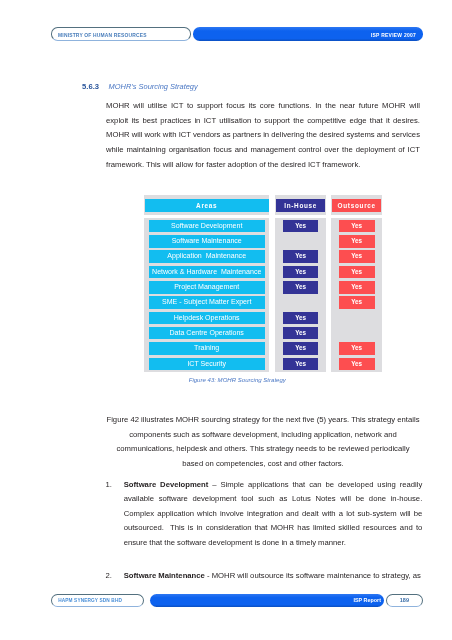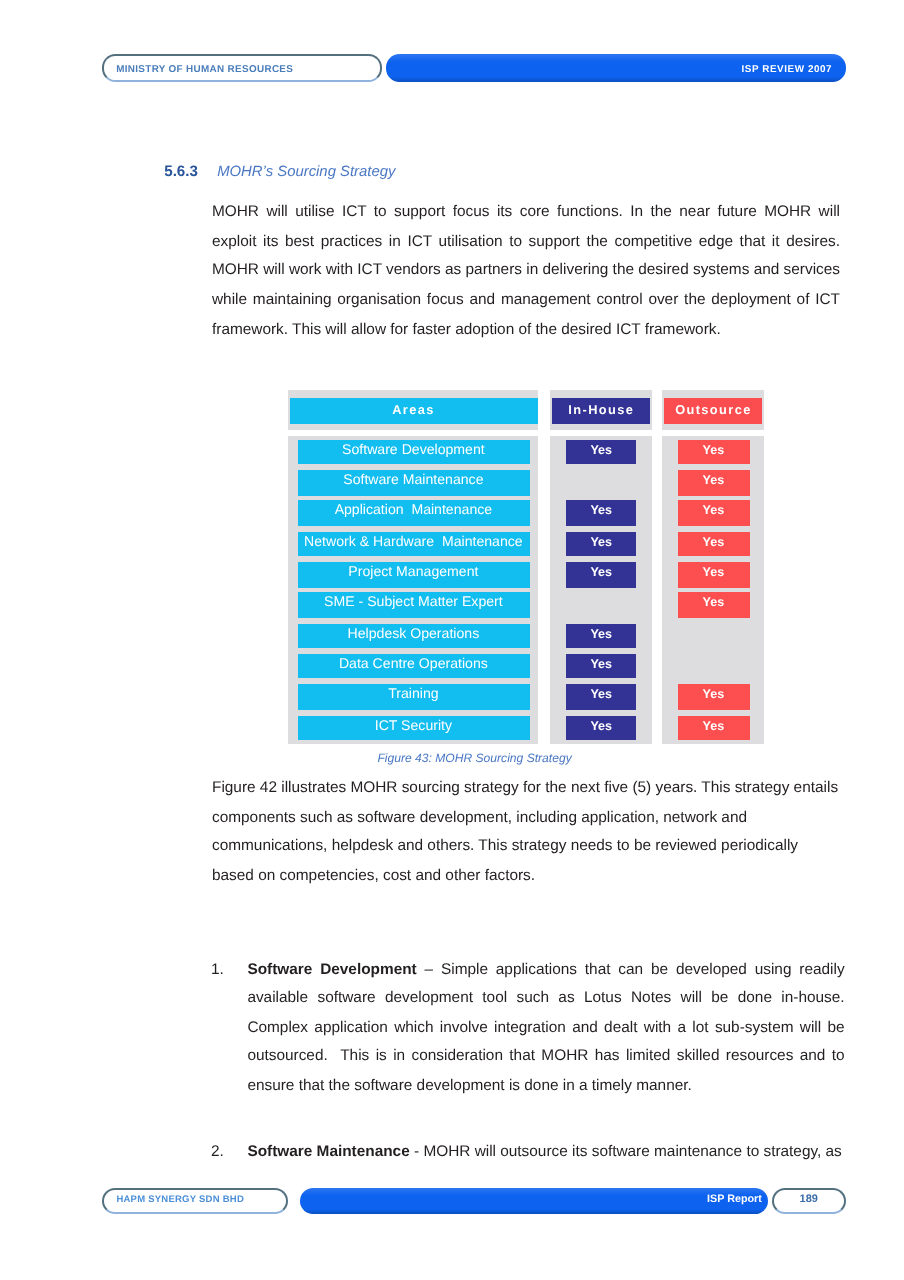--- a/index.html
+++ b/index.html
@@ -13,21 +13,21 @@
   .hdr .t1{position:absolute;left:6.7px;top:1.4px;height:13.4px;line-height:13.4px;font-size:4.95px;font-weight:bold;color:#4a7ebb;letter-spacing:.17px;white-space:nowrap;}
   .hdr .t2{position:absolute;left:319.4px;top:1.4px;height:13.4px;line-height:13.4px;font-size:4.95px;font-weight:bold;color:#ffffff;letter-spacing:.28px;white-space:nowrap;}
 
   
   .h3{position:absolute;left:82.1px;top:79.2px;white-space:nowrap;line-height:9px;}
   .h3 .num{color:#28549b;font-weight:bold;font-size:7.6px;}
   .h3 .ttl{color:#4a77c4;font-style:italic;font-size:7.45px;margin-left:9.6px;margin-top:32px;}
 
   p.para{position:absolute;left:106px;width:314px;margin:0;font-size:7.7px;line-height:14.6px;color:#231f20;text-align:justify;}
   #p1{top:99.2px;}
-  #p2{top:387px;text-align:left;}
+  #p2{top:413px;text-align:center;}
 
   
   .fig{position:absolute;left:144px;top:194.8px;width:237.5px;height:180px;}
   .colhdr{position:absolute;top:0;height:19.8px;background:#dddde0;}
   .colbody{position:absolute;background:#dddde0;}
   .cA{left:0;width:125.4px;}
   .cI{left:131.2px;width:50.9px;}
   .cO{left:187.3px;width:50.8px;}
   .hcell{position:absolute;left:0.9px;right:0.9px;top:3.75px;height:13.4px;line-height:13.6px;text-align:center;color:#fff;font-size:6.4px;font-weight:bold;letter-spacing:.7px;}
   .hA{background:#12bdf0;}

